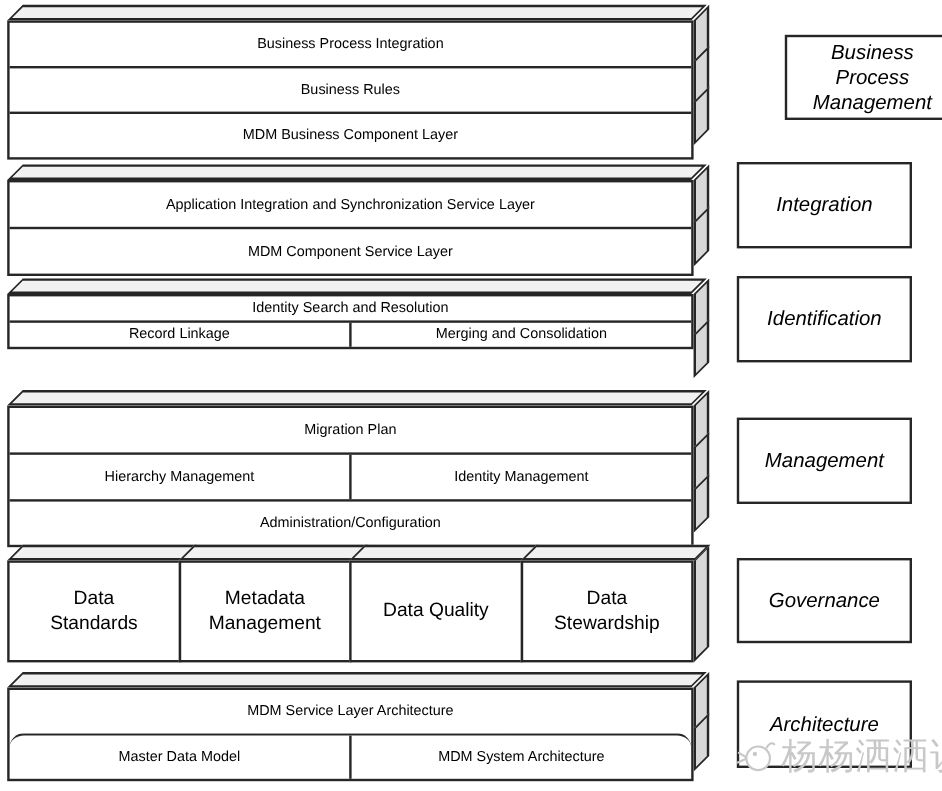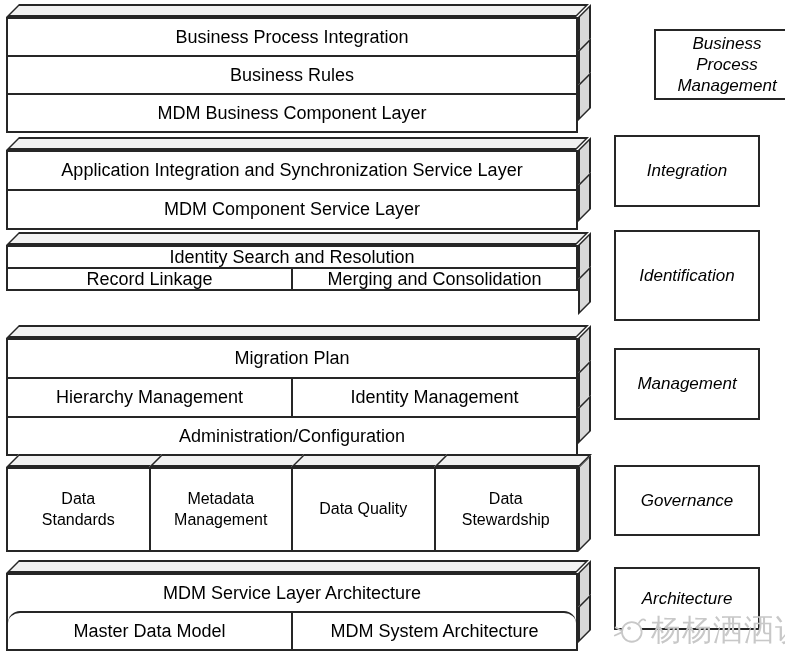--- a/index.html
+++ b/index.html
@@ -22,21 +22,21 @@
     transform:skewX(-45deg);transform-origin:0 100%;box-sizing:border-box;
   }
   .front{
     position:absolute;top:13px;left:0;width:572px;box-sizing:border-box;
     border:2px solid var(--border);background:#fff;
   }
   .row{display:flex;align-items:stretch;}
   .row + .row{border-top:2px solid var(--border);}
   .cell{
     flex:1;display:flex;align-items:center;justify-content:center;
-    text-align:center;font-size:18px;line-height:1.15;padding:2px 4px;box-sizing:border-box;
+    text-align:center;font-size:12px;line-height:1.15;padding:2px 4px;box-sizing:border-box;
   }
   .cell + .cell{border-left:2px solid var(--border);}
   .sideface{
     position:absolute;left:572px;width:13px;box-sizing:border-box;
     background:var(--side-face);border:2px solid var(--border);
     transform:skewY(-45deg);transform-origin:0 0;
   }
   
   .g1 .row{height:36px;} .g2 .row{height:37px;} .g3 .row{height:20px;}
   .g4 .row{height:37px;} .g4 .row:last-child{height:36px;} .g6 .row{height:36px;border-radius:12px;}
@@ -177,30 +177,30 @@
       </div>
     </div>
   </div>
 
   <div class="sidelabel" style="top:29px;height:71px;margin-left:40px;">
     <span>Business Process Management</span>
   </div>
   <div class="sidelabel" style="top:135px;height:72px;">
     <span>Integration</span>
   </div>
-  <div class="sidelabel" style="top:230px;height:91px;">
+  <div class="sidelabel" style="top:230px;height:72px;">
     <span>Identification</span>
   </div>
   <div class="sidelabel" style="top:465px;height:71px;">
     <span>Governance</span>
   </div>
   <div class="sidelabel" style="top:348px;height:72px;">
     <span>Management</span>
   </div>
-  <div class="sidelabel" style="top:567px;height:63px;">
+  <div class="sidelabel" style="top:567px;height:73px;">
     <span>Architecture</span>
   </div>
 
   <div class="watermark">
     <svg width="36" height="34" viewBox="0 0 40 38">
       <g fill="none" stroke="#c8c8c8" stroke-width="2" stroke-linecap="round">
         <path d="M3 24 L12 20 M4 15 L11 19"></path>
         <circle cx="22" cy="20" r="11" fill="#ffffff"></circle>
         <circle cx="19" cy="16" r="2" fill="#c8c8c8" stroke="none"></circle>
         <path d="M30 10 C32 6 35 5 37 7"></path>

